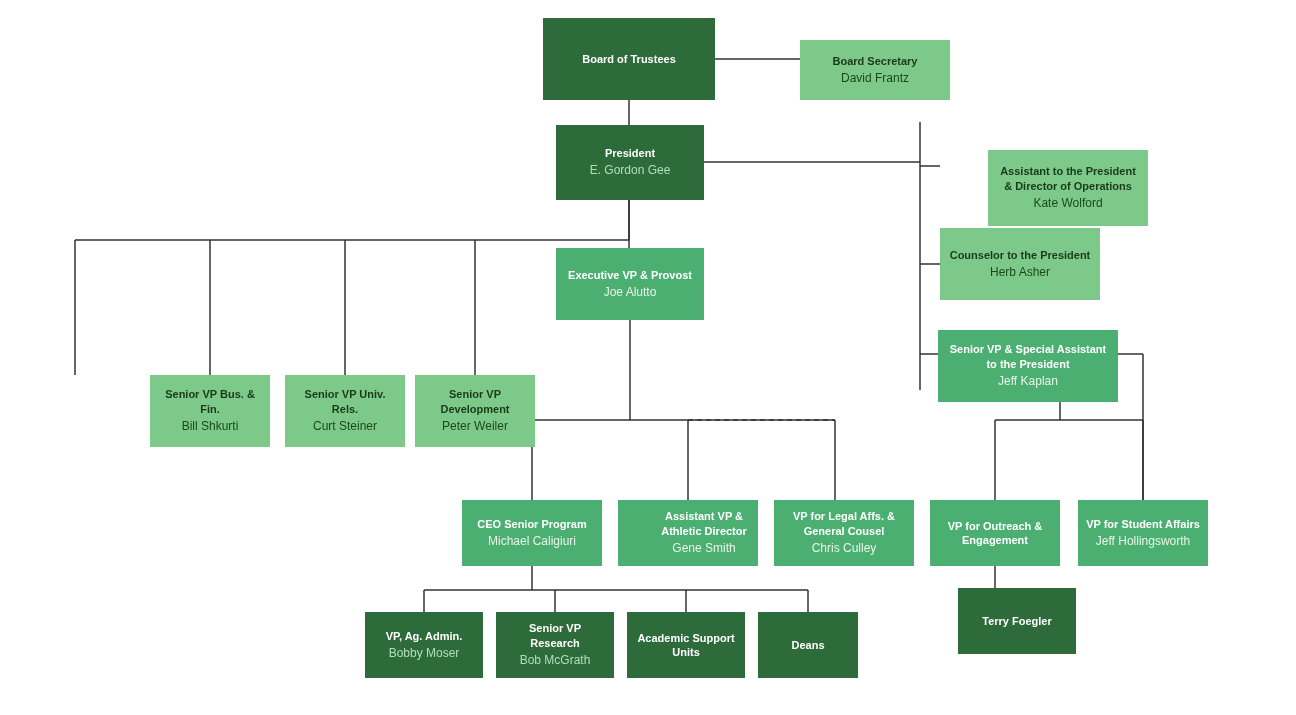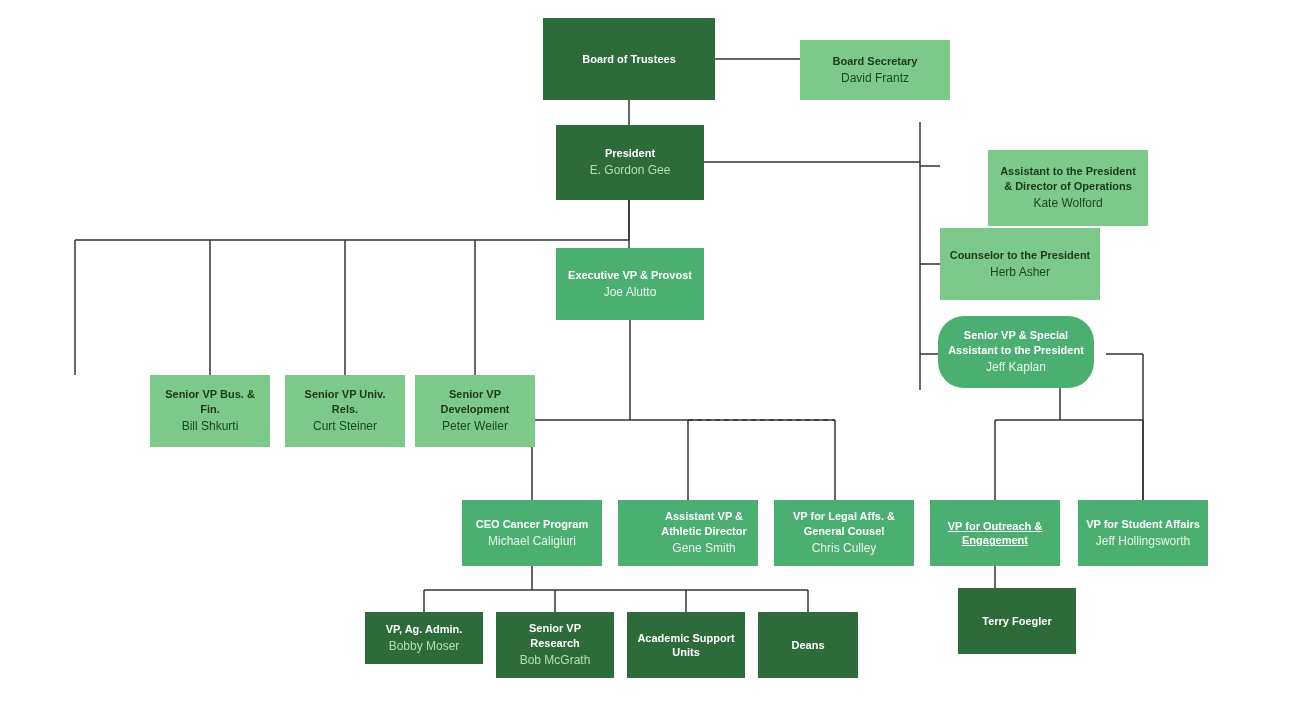--- a/index.html
+++ b/index.html
@@ -162,21 +162,21 @@
   <div class="node node-light" style="left:988px;top:122px;width:160px;height:76px;margin-top:28px;">
     <span>Assistant to the President &amp; Director of Operations</span>
     <span class="node-name">Kate Wolford</span>
   </div>
 
   <div class="node node-light" style="left:940px;top:228px;width:160px;height:72px;">
     <span>Counselor to the President</span>
     <span class="node-name">Herb Asher</span>
   </div>
 
-  <div class="node node-medium" style="left:938px;top:316px;width:156px;height:72px;border-radius:26px;">
+  <div class="node node-medium" style="left:938px;top:330px;width:180px;height:72px;">
     <span>Senior VP &amp; Special Assistant to the President</span>
     <span class="node-name">Jeff Kaplan</span>
   </div>
 
   <div class="node node-medium" style="left:556px;top:248px;width:148px;height:72px;">
     <span>Executive VP &amp; Provost</span>
     <span class="node-name">Joe Alutto</span>
   </div>
 
 
@@ -189,44 +189,44 @@
     <span>Senior VP Univ. Rels.</span>
     <span class="node-name">Curt Steiner</span>
   </div>
 
   <div class="node node-light" style="left:415px;top:375px;width:120px;height:72px;">
     <span>Senior VP Development</span>
     <span class="node-name">Peter Weiler</span>
   </div>
 
   <div class="node node-medium" style="left:462px;top:500px;width:140px;height:66px;">
-    <span>CEO Cancer Program</span>
+    <span>CEO Senior Program</span>
     <span class="node-name">Michael Caligiuri</span>
   </div>
 
   <div class="node node-medium" style="left:618px;top:500px;width:140px;height:66px;padding-left:40px;">
     <span>Assistant VP &amp; Athletic Director</span>
     <span class="node-name">Gene Smith</span>
   </div>
 
   <div class="node node-medium" style="left:774px;top:500px;width:140px;height:66px;">
     <span>VP for Legal Affs. &amp; General Cousel</span>
     <span class="node-name">Chris Culley</span>
   </div>
 
-  <div class="node node-medium" style="left:930px;top:500px;width:130px;height:66px;text-decoration:underline;">
+  <div class="node node-medium" style="left:930px;top:500px;width:130px;height:66px;">
     <span>VP for Outreach &amp; Engagement</span>
   </div>
 
   <div class="node node-medium" style="left:1078px;top:500px;width:130px;height:66px;">
     <span>VP for Student Affairs</span>
     <span class="node-name">Jeff Hollingsworth</span>
   </div>
 
-  <div class="node node-dark" style="left:365px;top:612px;width:118px;height:52px;">
+  <div class="node node-dark" style="left:365px;top:612px;width:118px;height:66px;">
     <span>VP, Ag. Admin.</span>
     <span class="node-name">Bobby Moser</span>
   </div>
 
   <div class="node node-dark" style="left:496px;top:612px;width:118px;height:66px;">
     <span>Senior VP Research</span>
     <span class="node-name">Bob McGrath</span>
   </div>
 
   <div class="node node-dark" style="left:627px;top:612px;width:118px;height:66px;">

